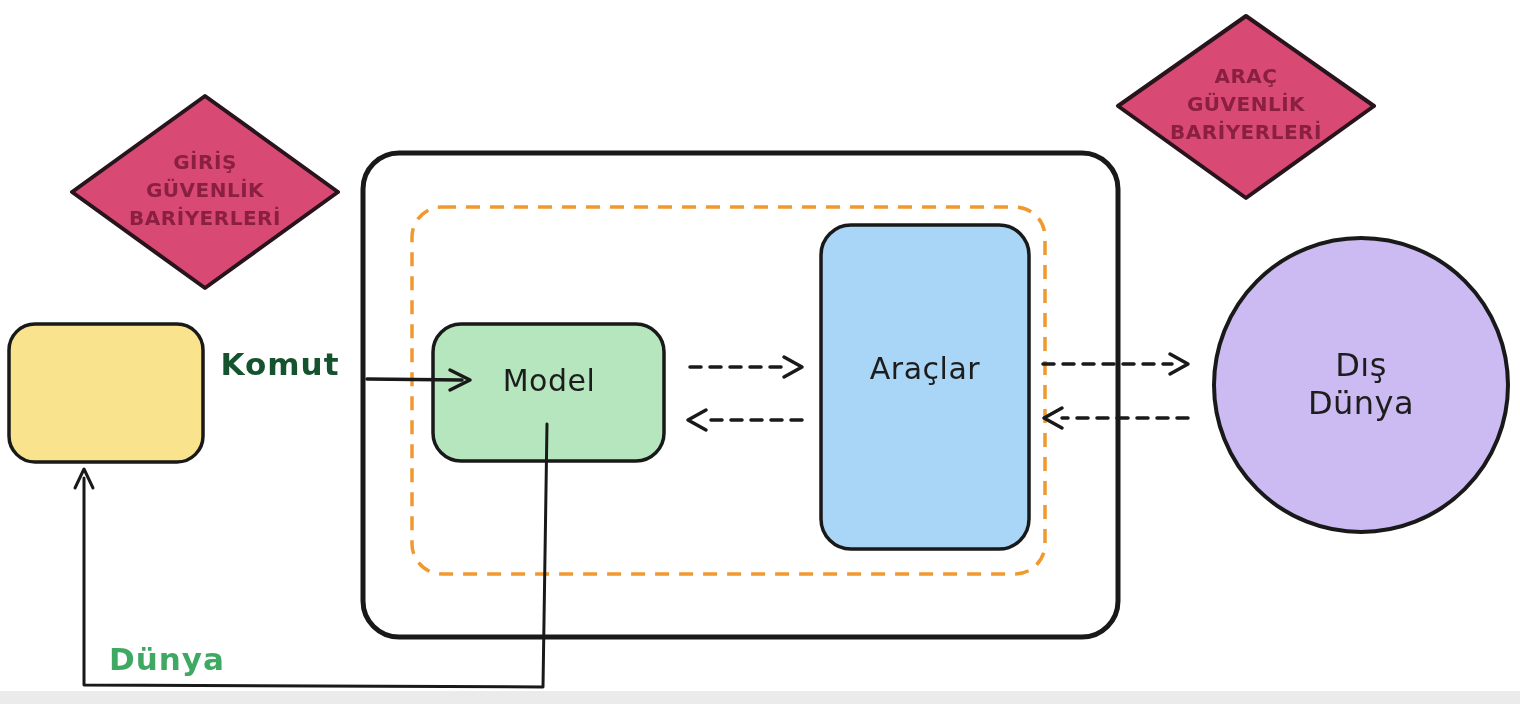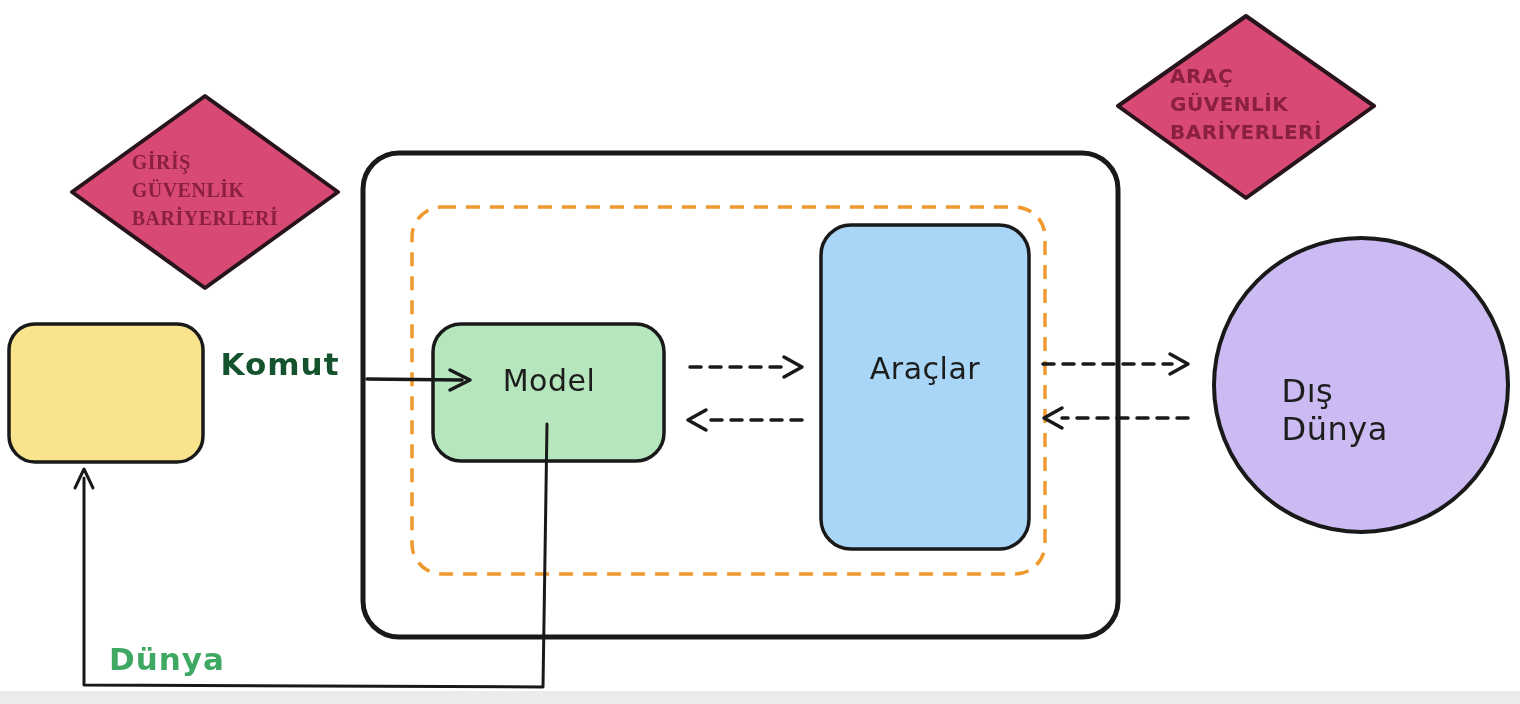--- a/index.html
+++ b/index.html
@@ -9,20 +9,21 @@
     height: 704px;
     background: #ffffff;
     overflow: hidden;
     font-family: "DejaVu Sans", "Liberation Sans", sans-serif;
   }
   #shapes { position: absolute; left: 0; top: 0; width: 1520px; height: 704px; }
   .label {
     position: absolute;
     transform: translate(-50%, -50%);
     white-space: pre-line;
+    text-align: center;
     color: #1d1d1d;
     pointer-events: none;
   }
   .node-label { font-size: 30px; font-weight: 500; letter-spacing: 0.5px; }
   .diamond-label {
     font-size: 20px;
     font-weight: 700;
     color: #8a1f42;
     line-height: 1.4;
     letter-spacing: 0.5px;
@@ -92,33 +93,33 @@
       <line x1="1188" y1="418" x2="1062" y2="418" stroke-dasharray="11 9"></line>
       <path d="M 1062 408 L 1044 418 L 1062 428"></path>
     </g>
 
     <g stroke="#191919" stroke-width="3" fill="none" stroke-linecap="round" stroke-linejoin="round">
       <path d="M 547 424 L 543 687 L 84 685 L 84 478"></path>
       <path d="M 75 488 L 84 469 L 93 488"></path>
     </g>
   </svg>
 
-  <div class="label diamond-label" style="left:205px; top:190px;font-family:Liberation Serif, serif;">GİRİŞ
+  <div class="label diamond-label" style="left:205px; top:190px;">GİRİŞ
 GÜVENLİK
 BARİYERLERİ</div>
 
   <div class="label diamond-label" style="left:1246px; top:104px;">ARAÇ
 GÜVENLİK
 BARİYERLERİ</div>
 
 
 
   <div class="label node-label" style="left:549px; top:380px;">Model</div>
 
   <div class="label node-label" style="left:925px; top:368px;">Araçlar</div>
 
-  <div class="label node-label world-label" style="left:1361px; top:384px;margin-top:26px;">Dış Dünya</div>
+  <div class="label node-label world-label" style="left:1361px; top:384px;">Dış Dünya</div>
 
   <div class="label edge-label command-color" style="left:280px; top:364px;">Komut</div>
 
   <div class="label edge-label response-color" style="left:167px; top:659px;">Dünya</div>
 
 </div>
 
 </body></html>

